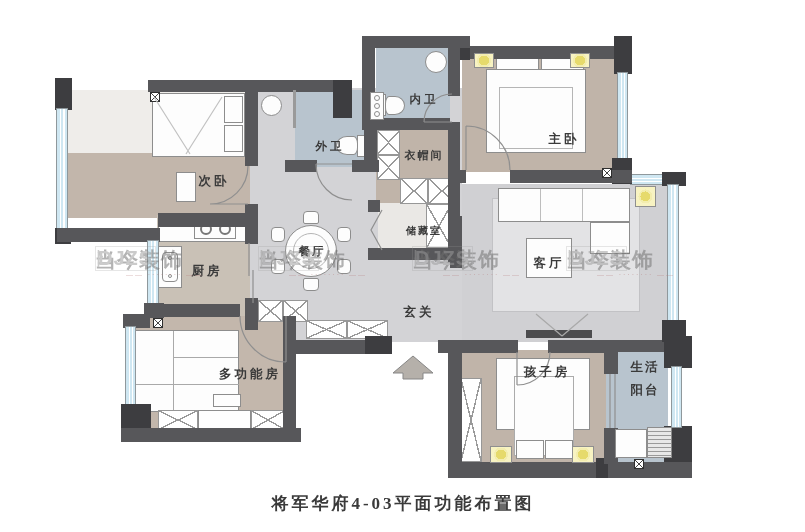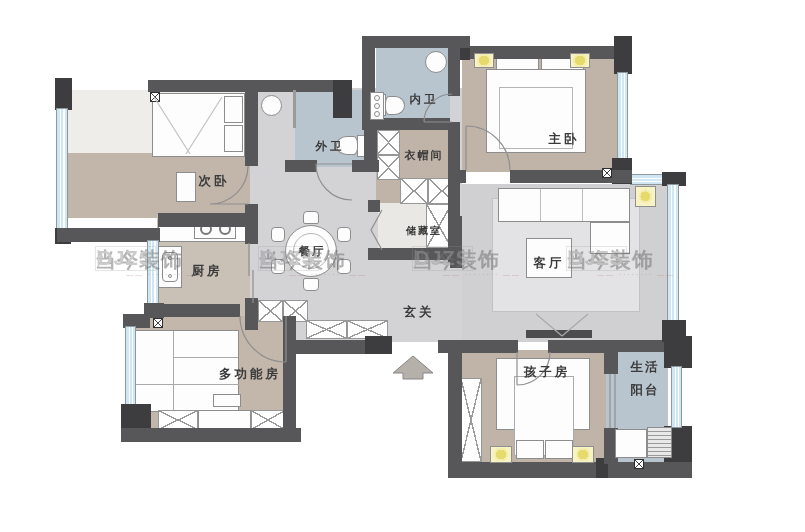--- a/index.html
+++ b/index.html
@@ -263,14 +263,15 @@
       <span class="l">DJZS</span>
   </div>
   <div class="wmsub" style="left:482px;top:271px;">—— ········ ——</div>
   <div class="wm" style="left:566px;top:246px;">
     <span class="b">当今装饰</span>
       <span class="d">|</span>
       <span class="l">DJZS</span>
   </div>
   <div class="wmsub" style="left:636px;top:271px;">—— ········ ——</div>
 
+  <div class="cap" style="left:403px;top:503px;">将军华府4-03平面功能布置图</div>
 
 </div>
 
 </body></html>

